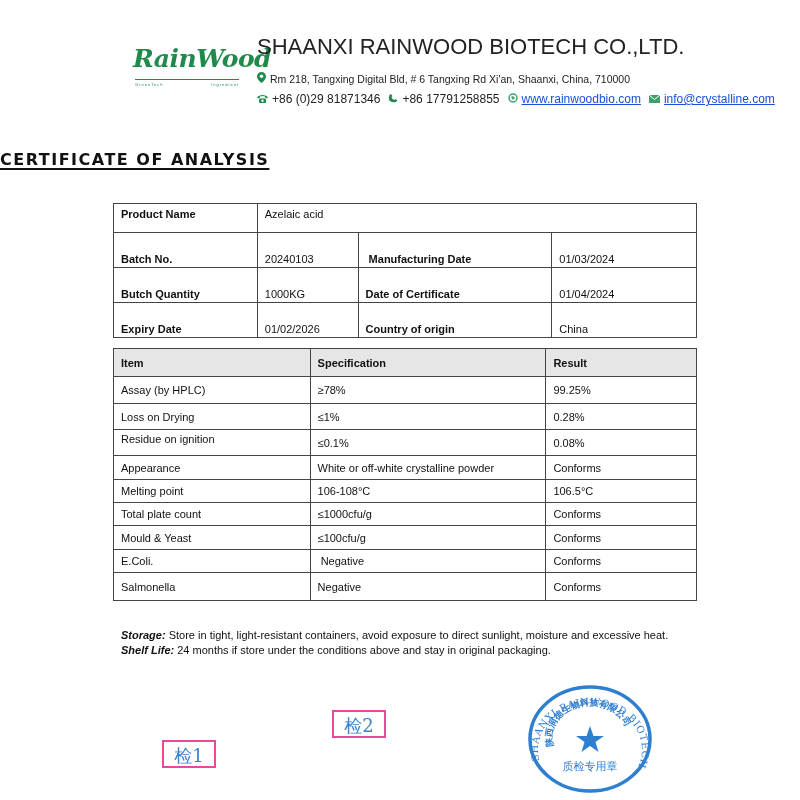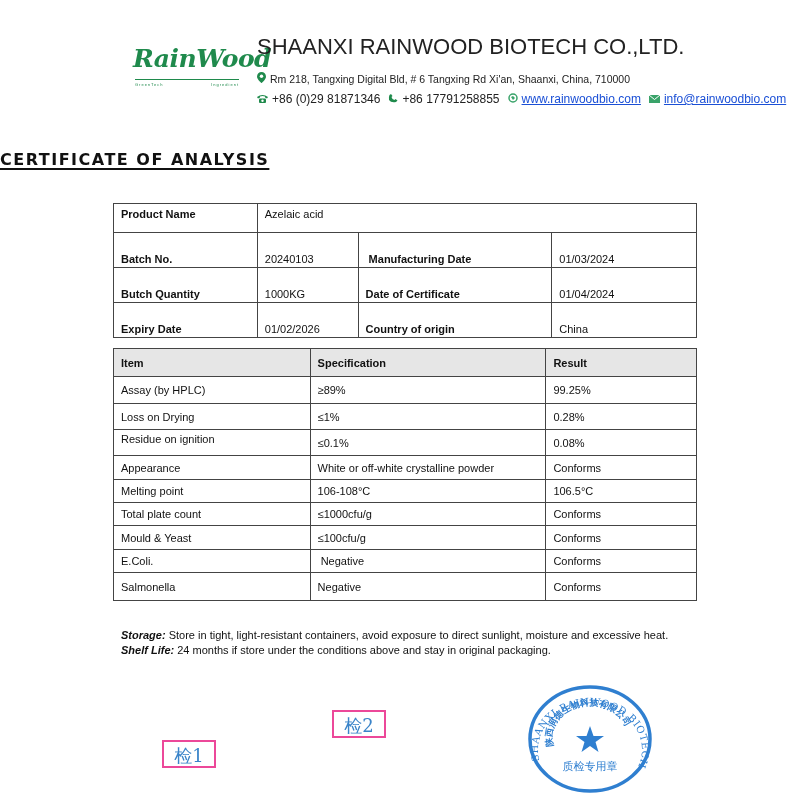--- a/index.html
+++ b/index.html
@@ -240,21 +240,21 @@
         <path d="M3 4 L5 3 L7 5 L5 7 Z" fill="#3aa36a"></path>
       </svg>
   </span>
   <span class="link">www.rainwoodbio.com</span>
   <span class="ic ic-mail">
     <svg width="11" height="8" viewBox="0 0 11 8">
         <rect x="0" y="0" width="11" height="8" fill="#3aa36a"></rect>
         <path d="M0 0 L5.5 4.5 L11 0" fill="none" stroke="#fff" stroke-width="1"></path>
       </svg>
   </span>
-  <span class="link">info@rainwoodbio.com</span>
+  <span class="link">info@crystalline.com</span>
 </div>
 
 <div class="doc-title">
   <span>CERTIFICATE OF ANALYSIS</span>
 </div>
 
 <table class="info-table">
   <colgroup>
     <col style="width:144px">
     <col style="width:101px">
@@ -296,21 +296,21 @@
   <thead>
     <tr>
       <th>Item</th>
       <th>Specification</th>
       <th>Result</th>
     </tr>
   </thead>
   <tbody>
     <tr style="height:27px">
       <td>Assay (by HPLC)</td>
-      <td>≥89%</td>
+      <td>≥78%</td>
       <td>99.25%</td>
     </tr>
     <tr style="height:26px">
       <td>Loss on Drying</td>
       <td>≤1%</td>
       <td>0.28%</td>
     </tr>
     <tr style="height:24px">
       <td style="vertical-align:top;padding-top:3px">Residue on ignition</td>
       <td>≤0.1%</td>

